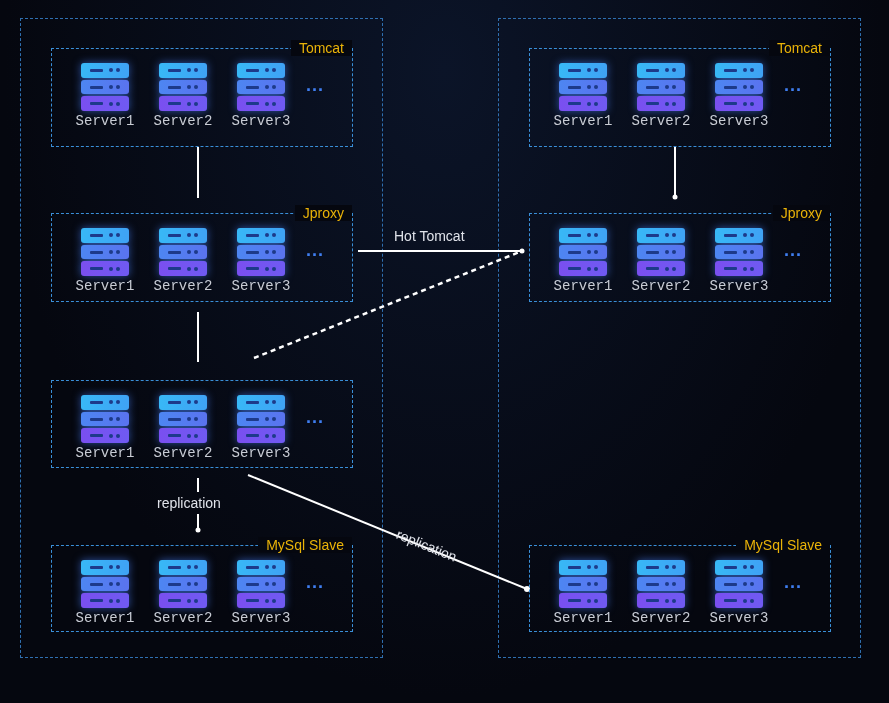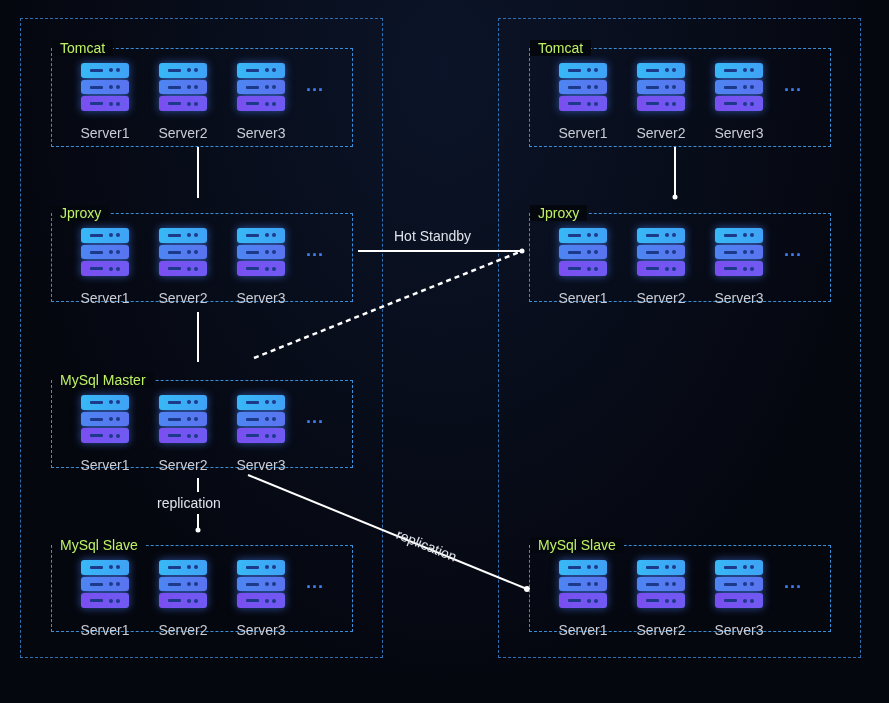--- a/index.html
+++ b/index.html
@@ -2,32 +2,32 @@
 <html><head>
 <meta charset="utf-8">
 <style>
   html, body { margin:0; padding:0; }
   body { width:889px; height:703px; background:#05070f; position:relative; overflow:hidden;
          font-family:"Liberation Sans", sans-serif; color:#d8dbe2; }
   .bg { position:absolute; inset:0; background: radial-gradient(ellipse at 50% 10%, #0b1428 0%, #05070f 70%); }
   .idc { position:absolute; border:1px dashed #2f6fb0; }
   .idc-label { position:absolute; font-size:19px; color:#e6e8ee; text-align:center; width:200px; }
   .group { position:absolute; border:1px dashed #3a8fd8; width:300px; }
-  .group-title { position:absolute; top:-10px; left:0; width:100%; text-align:left; font-size:14px; line-height:18px; color:#bef264; }
+  .group-title { position:absolute; top:-10px; left:0; width:100%; text-align:right; font-size:14px; line-height:18px; color:#eab308; }
   .group-title span { background:#05070f; padding:0 8px; }
   .servers { position:absolute; left:14px; top:14px; display:flex; align-items:flex-start; }
   .server { width:78px; display:flex; flex-direction:column; align-items:center; }
   .icon { width:48px; height:48px; display:flex; flex-direction:column; gap:2px; filter: drop-shadow(0 0 4px rgba(70,130,255,0.6)); }
   .bar { flex:1; border-radius:3px; position:relative; }
   .bar.b1 { background:linear-gradient(90deg,#38b8f6,#3fa2f5); }
   .bar.b2 { background:linear-gradient(90deg,#4d86f2,#5a73ef); }
   .bar.b3 { background:linear-gradient(90deg,#7a4ff0,#6f5af2); }
   .bar::before { content:""; position:absolute; left:9px; top:50%; width:13px; height:3px; margin-top:-1.5px; background:#1d3a8a; border-radius:1px; }
   .bar::after { content:""; position:absolute; right:9px; top:50%; width:4px; height:4px; margin-top:-2px; background:#1d3a8a; border-radius:50%; box-shadow:-7px 0 0 #1d3a8a; }
-  .server-label { font-size:14px; margin-top:14px; color:#c9ccd4; white-space:nowrap; }
+  .server-label { font-size:14px; margin-top:2px; color:#c9ccd4; white-space:nowrap;font-family:Liberation Mono, monospace; }
   .more { width:30px; text-align:center; font-size:18px; color:#3f7ef0; letter-spacing:1px; margin-top:12px; font-weight:bold; }
   svg.lines { position:absolute; inset:0; }
   .conn-label { position:absolute; font-size:14px; color:#e0e3ea; white-space:nowrap; }
 </style>
 </head>
 <body>
 
 <div class="bg"></div>
 
 <div class="idc" style="left:20px;top:18px;width:361px;height:638px;"></div>
@@ -43,21 +43,21 @@
   <line x1="358" y1="251" x2="522" y2="251" stroke="#ffffff" stroke-width="2"></line>
   <line x1="254" y1="358" x2="522" y2="251" stroke="#ffffff" stroke-width="2.5" stroke-dasharray="5,4"></line>
   <circle cx="522" cy="251" r="2.5" fill="#ffffff"></circle>
   <line x1="198" y1="478" x2="198" y2="492" stroke="#ffffff" stroke-width="2"></line>
   <line x1="198" y1="514" x2="198" y2="530" stroke="#ffffff" stroke-width="2"></line>
   <circle cx="198" cy="530" r="2.5" fill="#ffffff"></circle>
   <line x1="248" y1="475" x2="527" y2="589" stroke="#ffffff" stroke-width="2"></line>
   <circle cx="527" cy="589" r="3" fill="#ffffff"></circle>
 </svg>
 
-<div class="conn-label" style="left:394px;top:228px;">Hot Standby</div>
+<div class="conn-label" style="left:394px;top:228px;">Hot Tomcat</div>
 <div class="conn-label" style="left:157px;top:495px;">replication</div>
 <div class="conn-label" style="left:400px;top:526px;transform:rotate(22deg);transform-origin:left top;">replication</div>
 
 <div class="group" style="left:51px;top:48px;height:97px;">
   <div class="group-title"><span>Tomcat</span></div>
   <div class="servers">
     <div class="server">
         <div class="icon">
           <div class="bar b1"></div>
           <div class="bar b2"></div>
@@ -110,21 +110,20 @@
           <div class="bar b2"></div>
           <div class="bar b3"></div>
         </div>
         <div class="server-label">Server3</div>
       </div>
     <div class="more">...</div>
   </div>
 </div>
 
 <div class="group" style="left:51px;top:380px;height:86px;">
-  <div class="group-title"><span>MySql Master</span></div>
   <div class="servers">
     <div class="server">
         <div class="icon">
           <div class="bar b1"></div>
           <div class="bar b2"></div>
           <div class="bar b3"></div>
         </div>
         <div class="server-label">Server1</div>
       </div>
     <div class="server">

